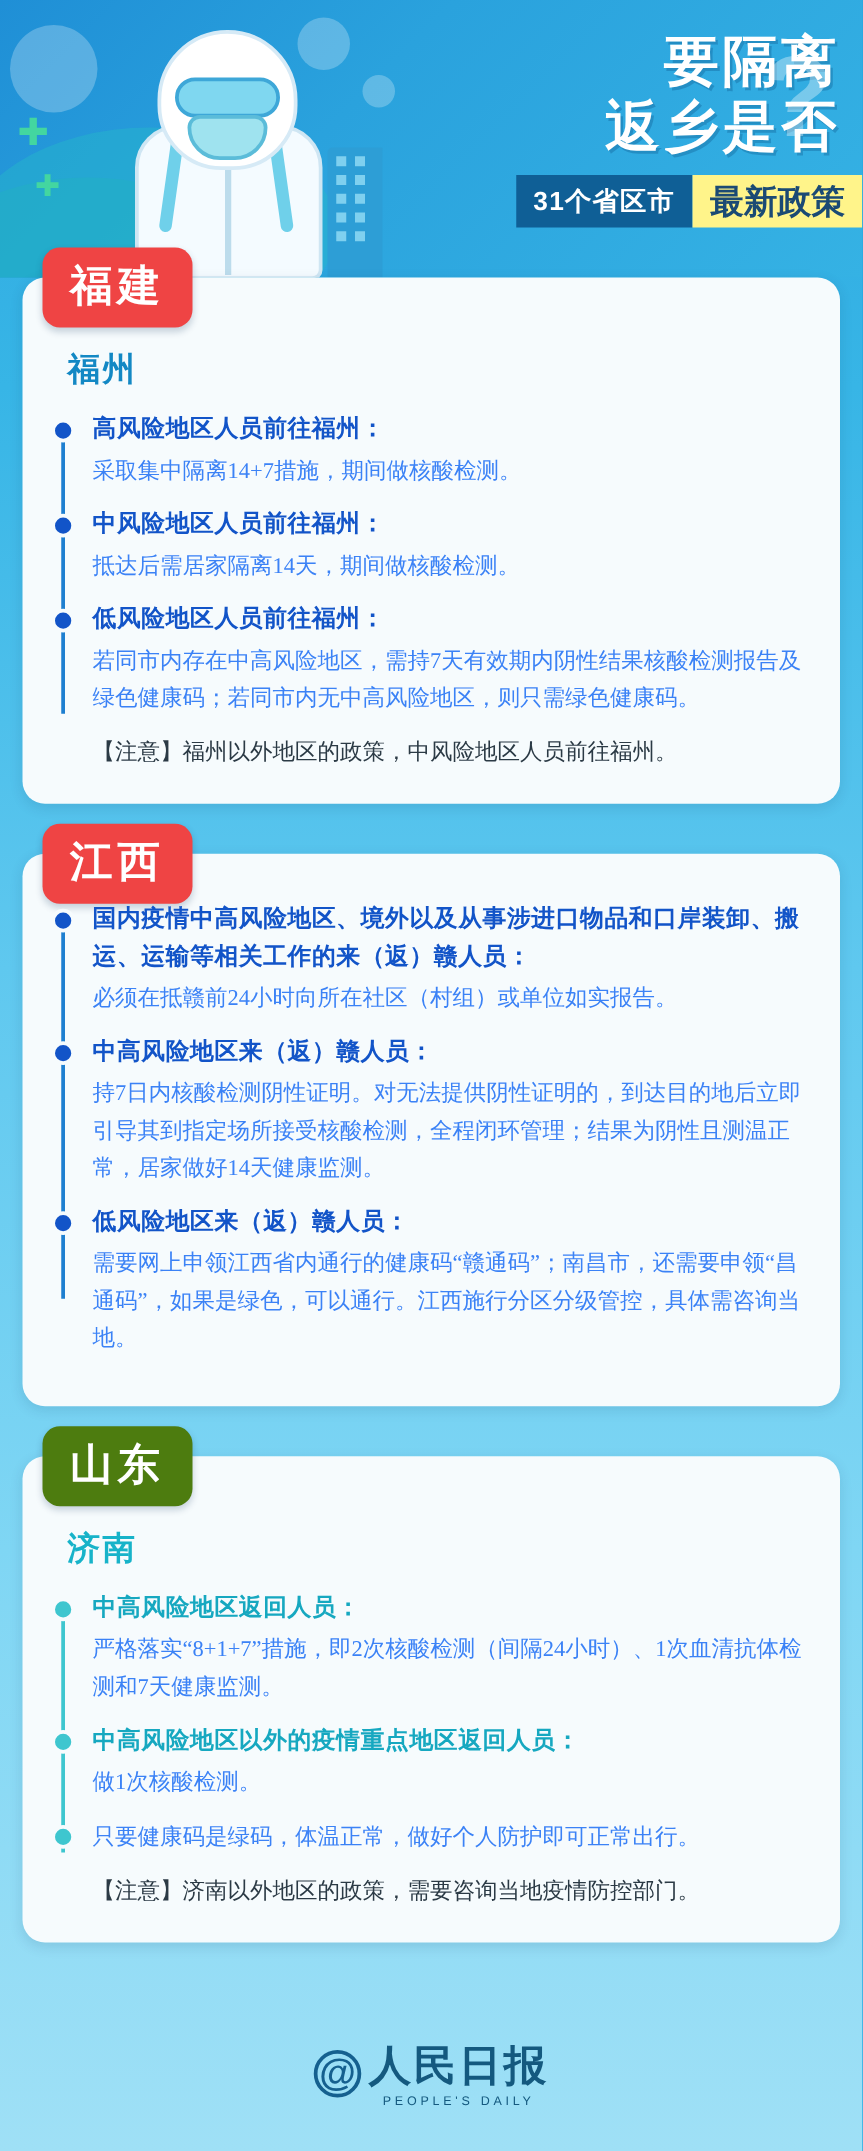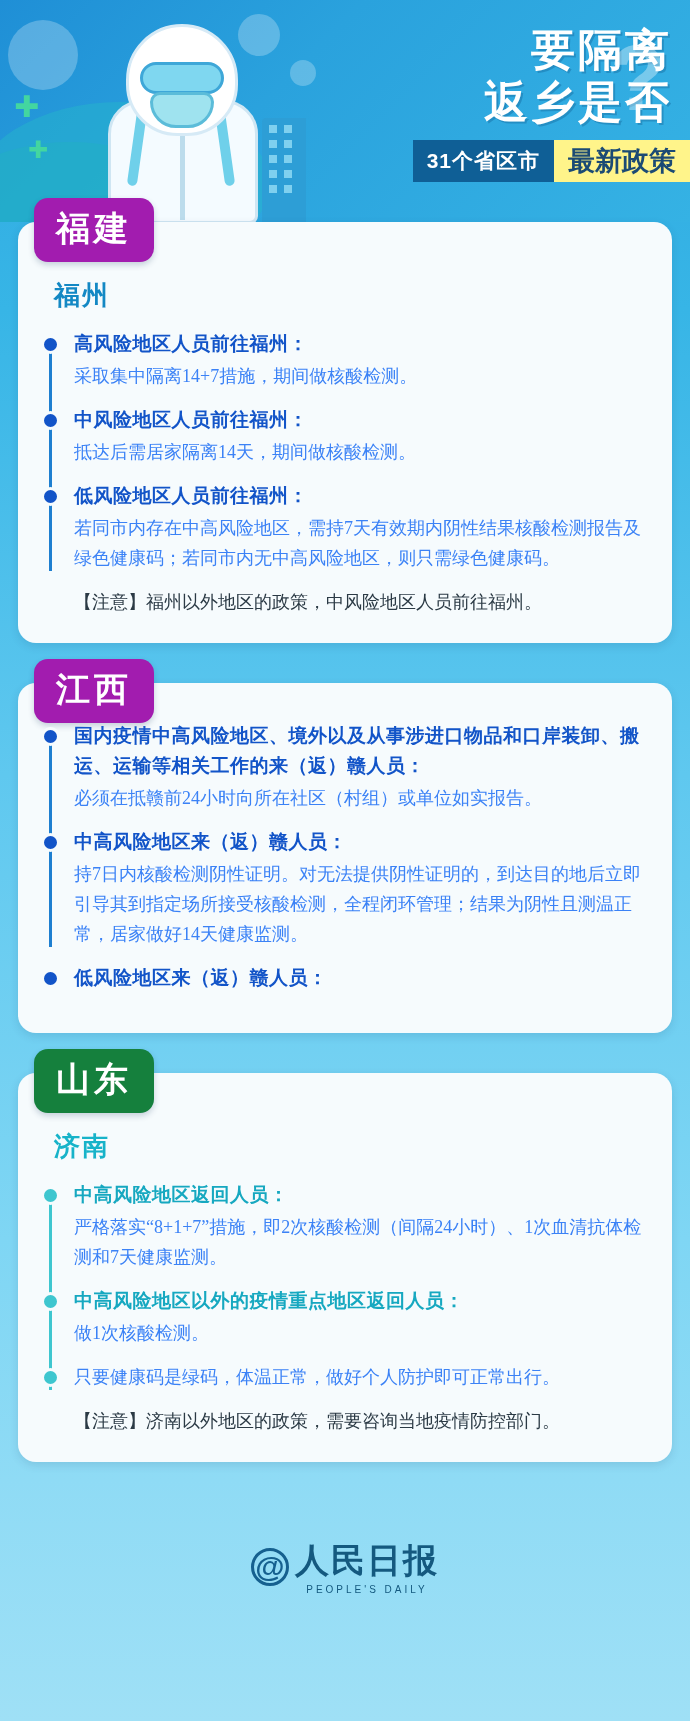--- a/index.html
+++ b/index.html
@@ -120,26 +120,26 @@
   .card {
     position: relative;
     background: #f6fbfd;
     border-radius: 18px;
     margin-bottom: 40px;
     padding: 56px 22px 26px;
     box-shadow: 0 3px 10px rgba(0,40,80,.12);
   }
   .prov-tag {
     position: absolute; left: 16px; top: -24px;
-    background: #a21caf; color: #fff;
+    background: #ef4444; color: #fff;
     font-size: 34px; font-weight: bold; letter-spacing: 4px;
     padding: 8px 22px 10px; border-radius: 14px;
     box-shadow: 0 3px 6px rgba(0,40,80,.2);
   }
-  .card.teal .prov-tag { background: #15803d; }
+  .card.teal .prov-tag { background: #4d7c0f; }
   .city {
     font-size: 26px; font-weight: bold; color: #1388c4;
     margin: 0 0 16px 14px; letter-spacing: 2px;
   }
   .card.teal .city { color: #17b3c9; }
 
   .items { position: relative; padding-left: 34px; }
   .items:before {
     content: ""; position: absolute; left: 9px; top: 14px; bottom: 46px;
     width: 3px; background: #1e7fd0;
@@ -265,20 +265,21 @@
           <div class="a">必须在抵赣前24小时向所在社区（村组）或单位如实报告。</div>
         </div>
         <div class="item">
           <span class="dot"></span>
           <div class="q">中高风险地区来（返）赣人员：</div>
           <div class="a">持7日内核酸检测阴性证明。对无法提供阴性证明的，到达目的地后立即引导其到指定场所接受核酸检测，全程闭环管理；结果为阴性且测温正常，居家做好14天健康监测。</div>
         </div>
         <div class="item">
           <span class="dot"></span>
           <div class="q">低风险地区来（返）赣人员：</div>
+          <div class="a">需要网上申领江西省内通行的健康码“赣通码”；南昌市，还需要申领“昌通码”，如果是绿色，可以通行。江西施行分区分级管控，具体需咨询当地。</div>
         </div>
       </div>
     </div>
 
     <div class="card teal">
       <div class="prov-tag">山东</div>
       <div class="city">济南</div>
       <div class="items">
         <div class="item">
           <span class="dot"></span>

